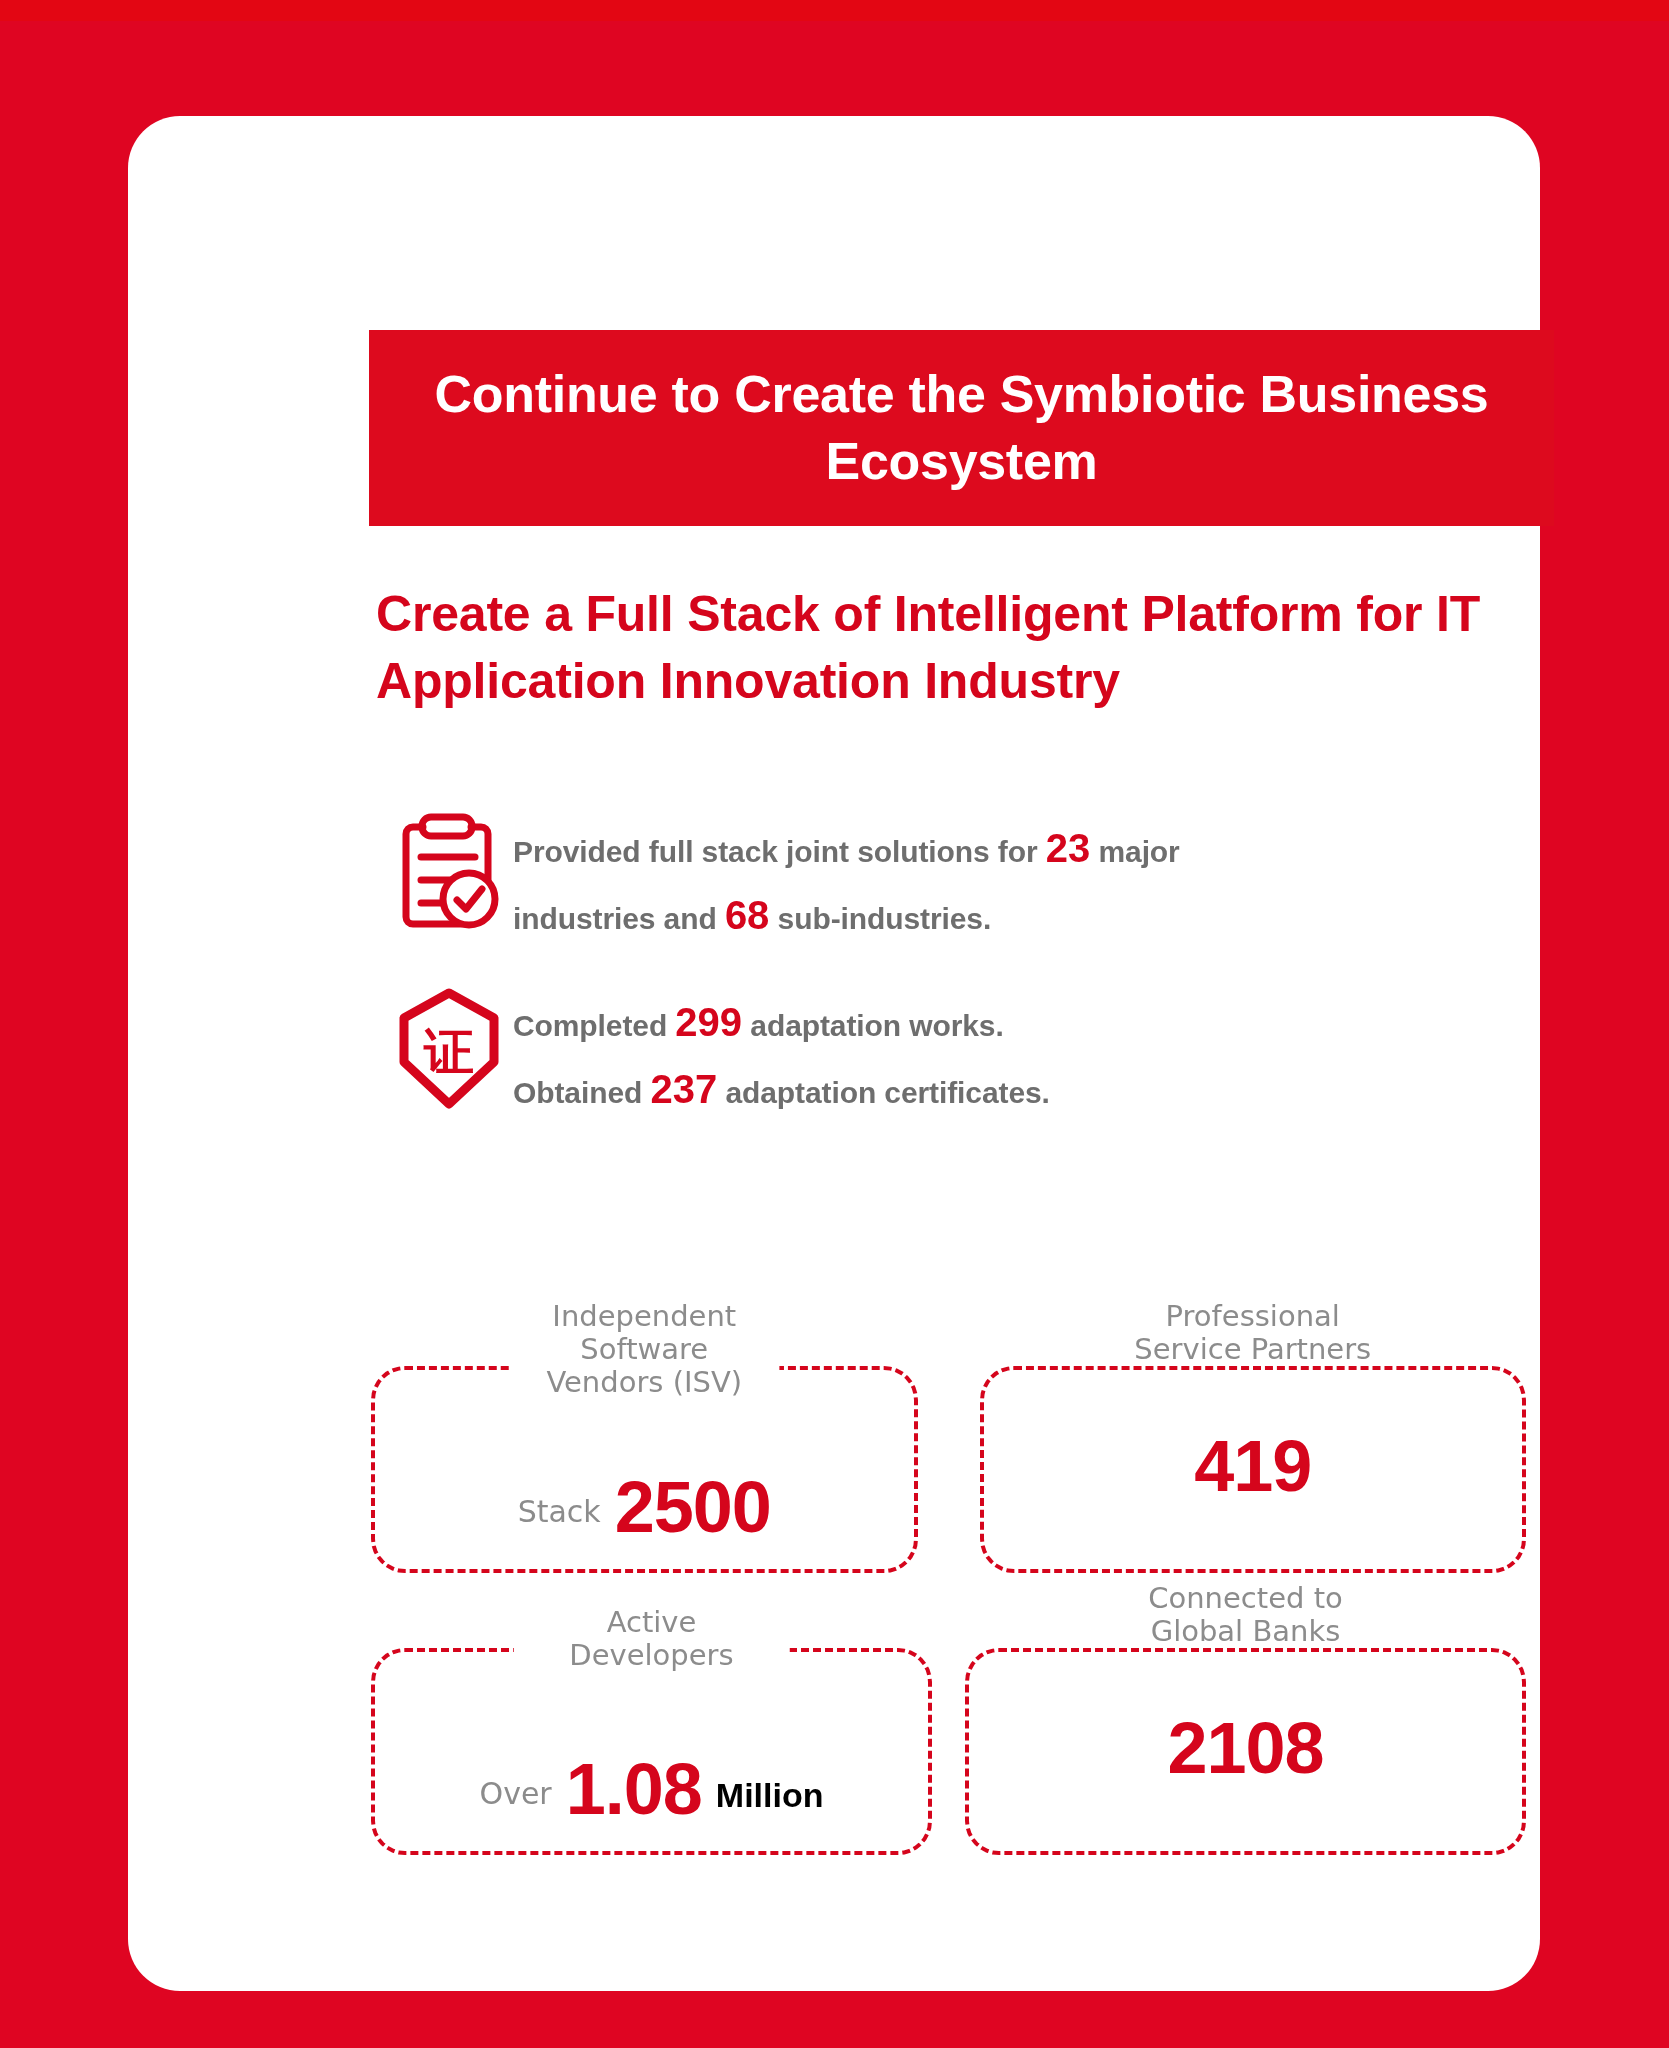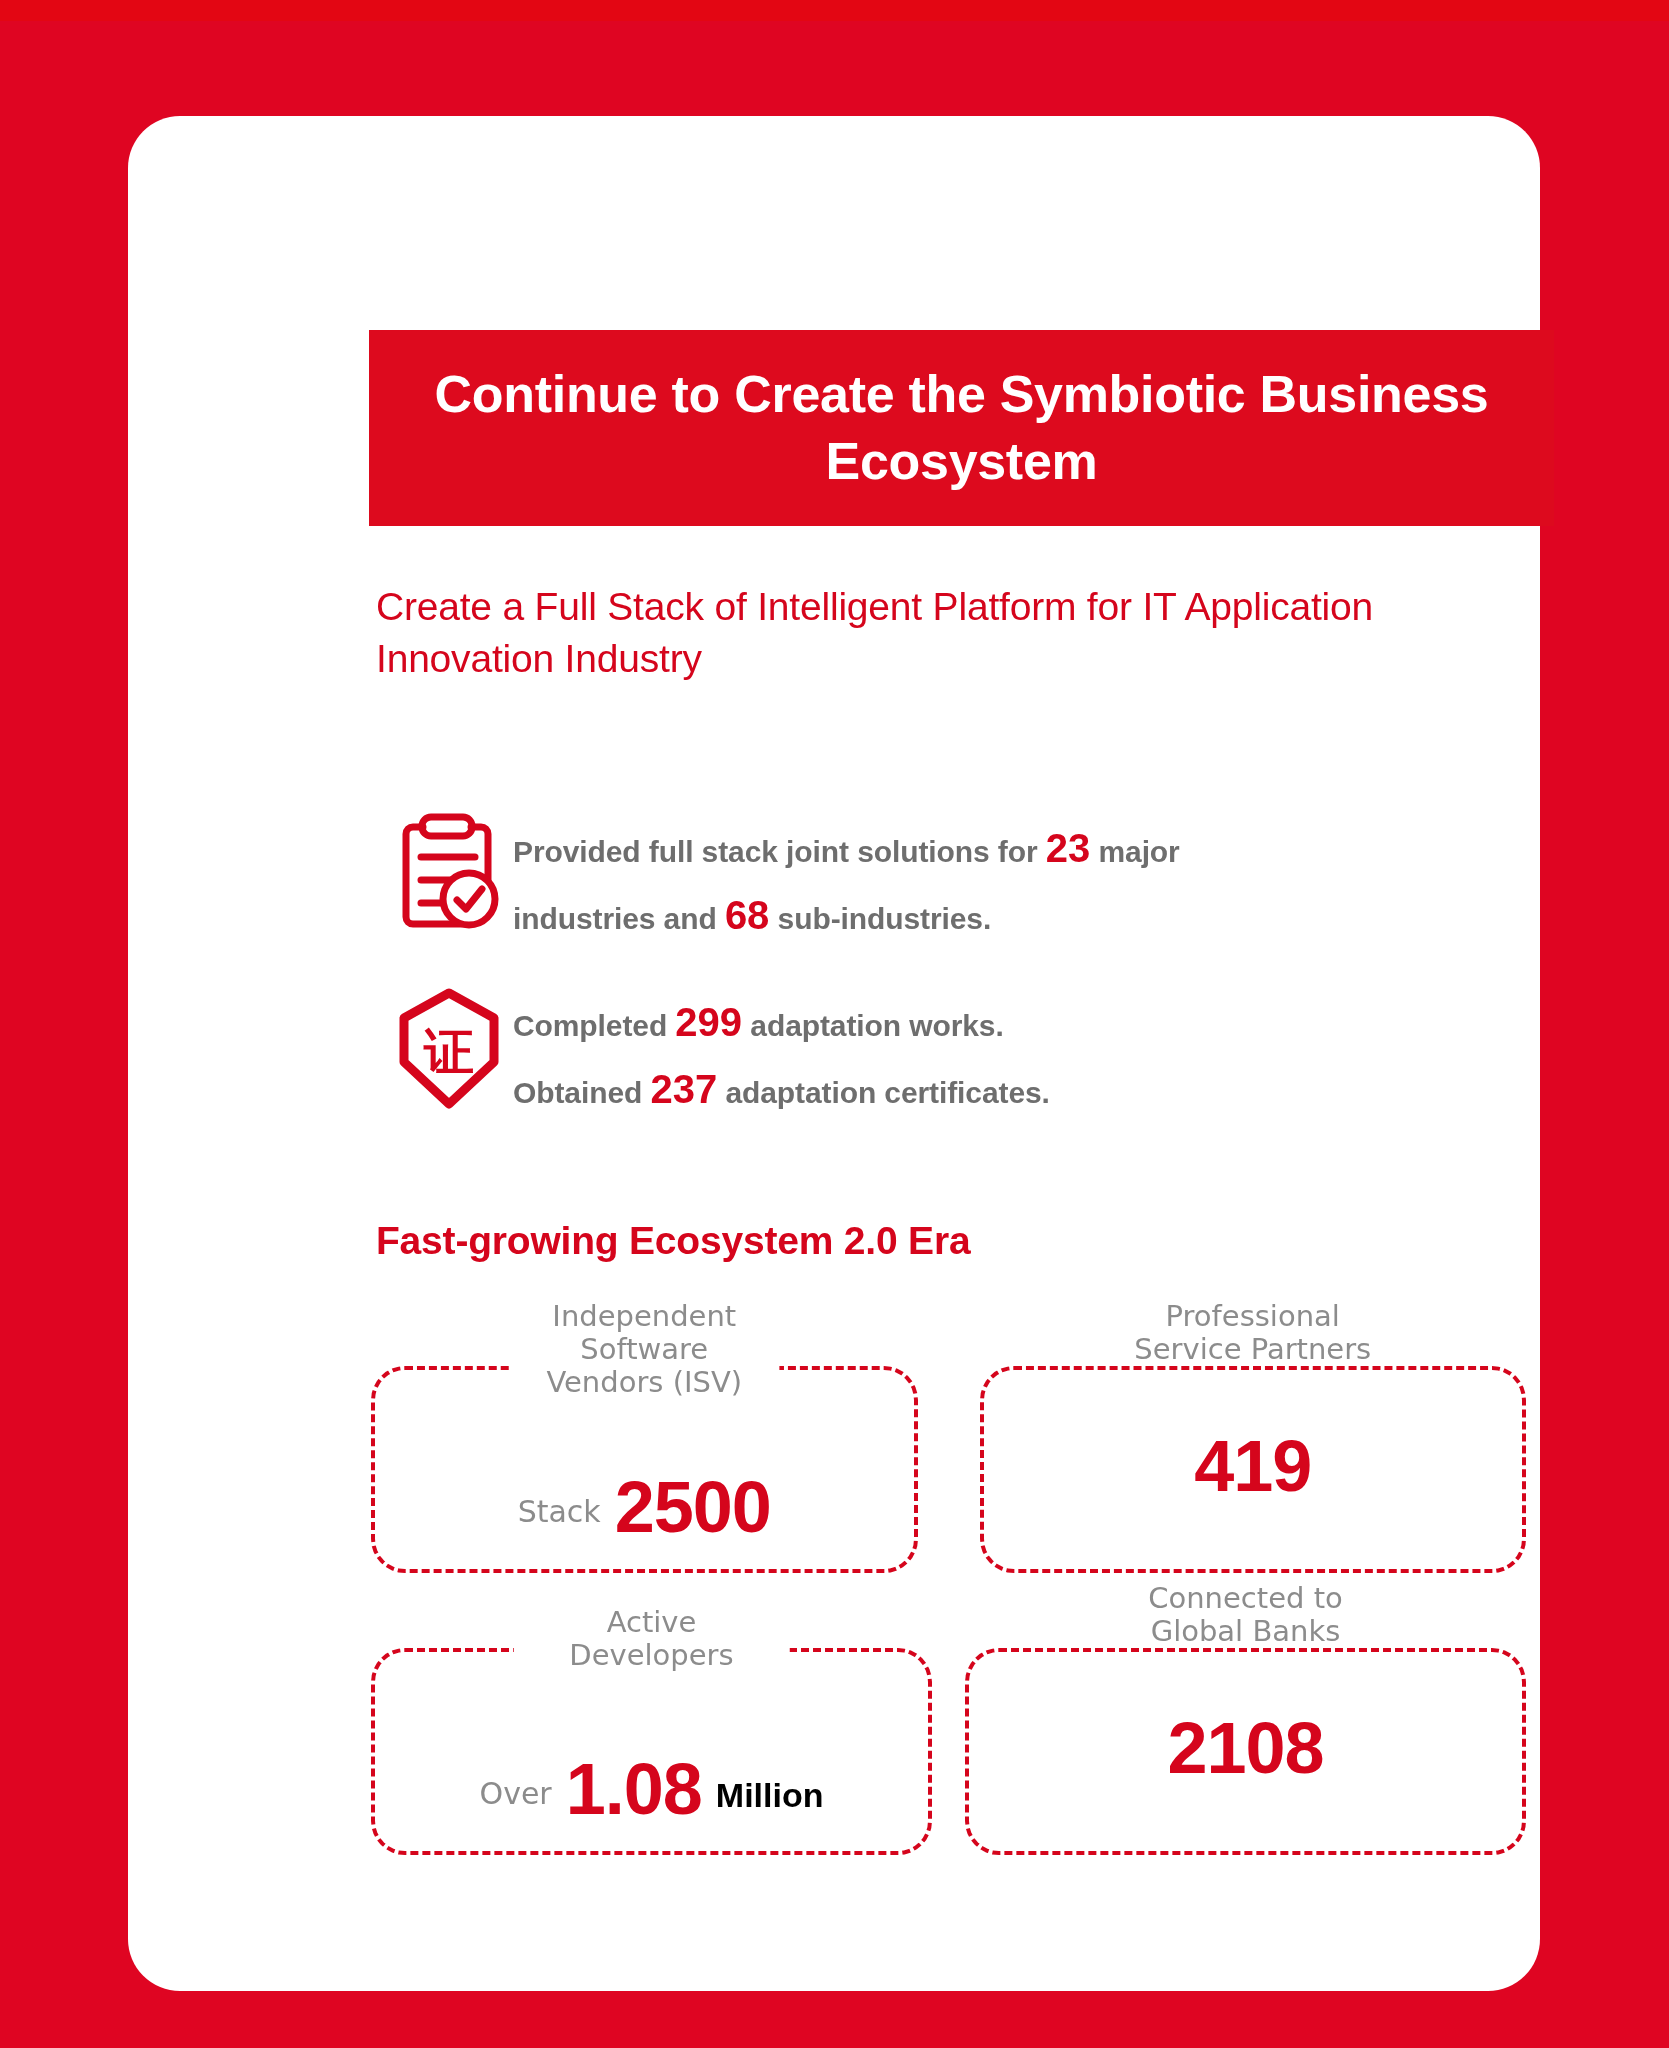--- a/index.html
+++ b/index.html
@@ -49,22 +49,22 @@
     text-align: center;
     letter-spacing: -0.3px;
   }
 
   
   .subtitle {
     position: absolute;
     left: 248px; top: 465px;
     width: 1180px;
     color: #D5051C;
-    font-size: 39px;
-    font-weight: normal;
+    font-size: 50px;
+    font-weight: bold;
     line-height: 1.34;
     letter-spacing: -0.2px;
   }
 
   
   .bullet {
     position: absolute;
     display: flex;
     align-items: flex-start;
   }
@@ -211,21 +211,20 @@
           <path d="M56 6 L101 31 V75 L56 117 L11 75 V31 Z" fill="none" stroke="#D5051C" stroke-width="9" stroke-linejoin="round"></path>
           <text x="56" y="82" font-size="50" font-weight="bold" fill="#D5051C" text-anchor="middle" font-family="DejaVu Sans, sans-serif">证</text>
         </svg>
       </div>
       <div class="bullet-text">
         <span>Completed </span><span class="num">299</span><span> adaptation works.</span><br>
         <span>Obtained </span><span class="num">237</span><span> adaptation certificates.</span>
       </div>
     </div>
 
-    <div class="section-heading">Fast-growing Ecosystem 2.0 Era</div>
 
     <div class="cards">
       <div class="card-row">
 
         <div class="card">
           <div class="card-label two-line">Independent Software
 Vendors (ISV)</div>
           <div class="card-body">
             <span class="qual">Stack</span>
             <span class="bignum">2500</span>

